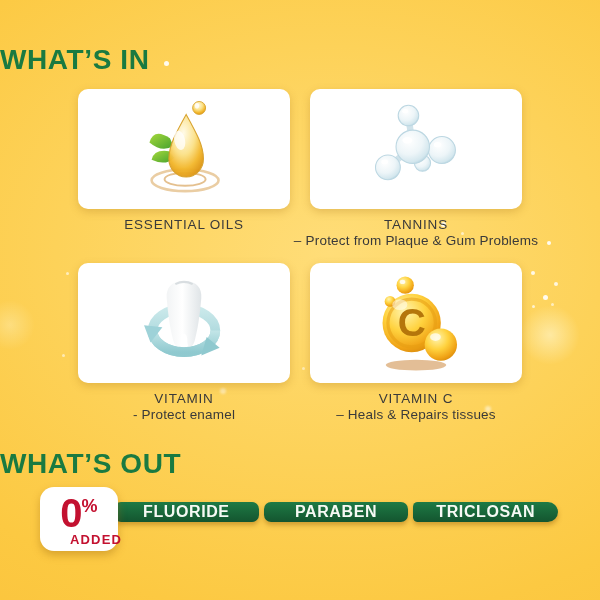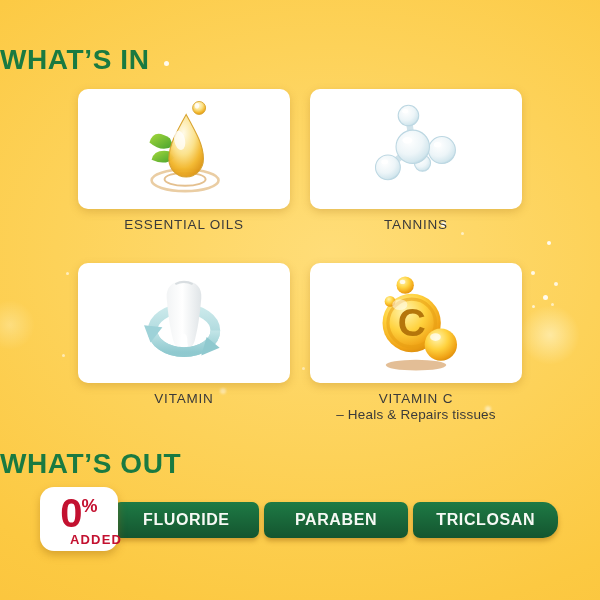--- a/index.html
+++ b/index.html
@@ -34,21 +34,21 @@
     box-shadow:0 3px 9px rgba(170,115,25,.30);
     display:flex; align-items:center; justify-content:center;
   }
   .card svg { width:108px; height:108px; }
   .card-label { margin-top:8px; text-align:center; white-space:nowrap; }
   .card-name { font-size:13.5px; color:#3a3a3a; letter-spacing:.8px; line-height:16px; }
   .card-desc { font-size:13.5px; color:#3a3a3a; letter-spacing:.2px; line-height:16px; }
 
   
   .excluded-bar {
-    position:absolute; left:114px; top:502px; width:444px; height:36px;
+    position:absolute; left:114px; top:502px; width:444px; height:20px;
     display:flex; gap:5px; z-index:1;
   }
   .excluded-seg {
     flex:1; border-radius:7px;
     background:linear-gradient(#1e7a45, #14552f);
     box-shadow:0 3px 5px rgba(150,95,10,.45);
     display:flex; align-items:center; justify-content:center;
     color:#f6f9f4; font-weight:700; font-size:16px; letter-spacing:.6px;
   }
   .excluded-seg:last-child { border-top-right-radius:15px; border-bottom-right-radius:15px; }
@@ -144,20 +144,21 @@
           <circle cx="56" cy="63" r="7.5" fill="url(#glassG)" stroke="#bcd7e2" stroke-width="1"></circle>
           <circle cx="47" cy="48" r="15.5" fill="url(#glassG)" stroke="#bcd7e2" stroke-width="1"></circle>
           <ellipse cx="42" cy="42" rx="4.5" ry="3" fill="#fff" opacity=".9"></ellipse>
           <ellipse cx="70" cy="46" rx="3.5" ry="2.4" fill="#fff" opacity=".9"></ellipse>
           <ellipse cx="21" cy="62" rx="3.2" ry="2.2" fill="#fff" opacity=".9"></ellipse>
           <ellipse cx="40" cy="15" rx="2.8" ry="2" fill="#fff" opacity=".9"></ellipse>
         </svg>
       </div>
       <div class="card-label">
         <div class="card-name">TANNINS</div>
+        <div class="card-desc">– Protect from Plaque &amp; Gum Problems</div>
       </div>
     </div>
 
     <div class="card-cell">
       <div class="card">
         <svg viewBox="0 0 100 100">
           <defs>
             <linearGradient id="toothG" x1="0" y1="0" x2="1" y2="0">
               <stop offset="0%" stop-color="#f2f4f5"></stop>
               <stop offset="45%" stop-color="#ffffff"></stop>
@@ -171,20 +172,21 @@
           <ellipse cx="50" cy="57" rx="29" ry="20" fill="none" stroke="url(#arrowG)" stroke-width="9" opacity=".9"></ellipse>
           <path d="M50,12 C41,10 33,16 34,27 C35,38 36,50 40,66 C42,74 47,75 47,66 C47,58 53,58 53,66 C53,75 58,74 60,66 C64,50 65,38 66,27 C67,16 59,10 50,12 Z" fill="url(#toothG)"></path>
           <path d="M42,14 q8,-4 16,0" stroke="#cfd6da" stroke-width="2" fill="none" opacity=".8"></path>
           <path d="M21,57 A 29,20 0 0 0 79,57" fill="none" stroke="url(#arrowG)" stroke-width="9" opacity=".95"></path>
           <polygon points="13,52 30,54 19,68" fill="#9ed2d8"></polygon>
           <polygon points="66,80 71,63 83,73" fill="#8fc9cf"></polygon>
         </svg>
       </div>
       <div class="card-label">
         <div class="card-name">VITAMIN</div>
+        <div class="card-desc">- Protect enamel</div>
       </div>
     </div>
 
     <div class="card-cell">
       <div class="card">
         <svg viewBox="0 0 100 100">
           <defs>
             <radialGradient id="goldG" cx="38%" cy="30%" r="78%">
               <stop offset="0%" stop-color="#fff4ae"></stop>
               <stop offset="45%" stop-color="#ffd23e"></stop>

